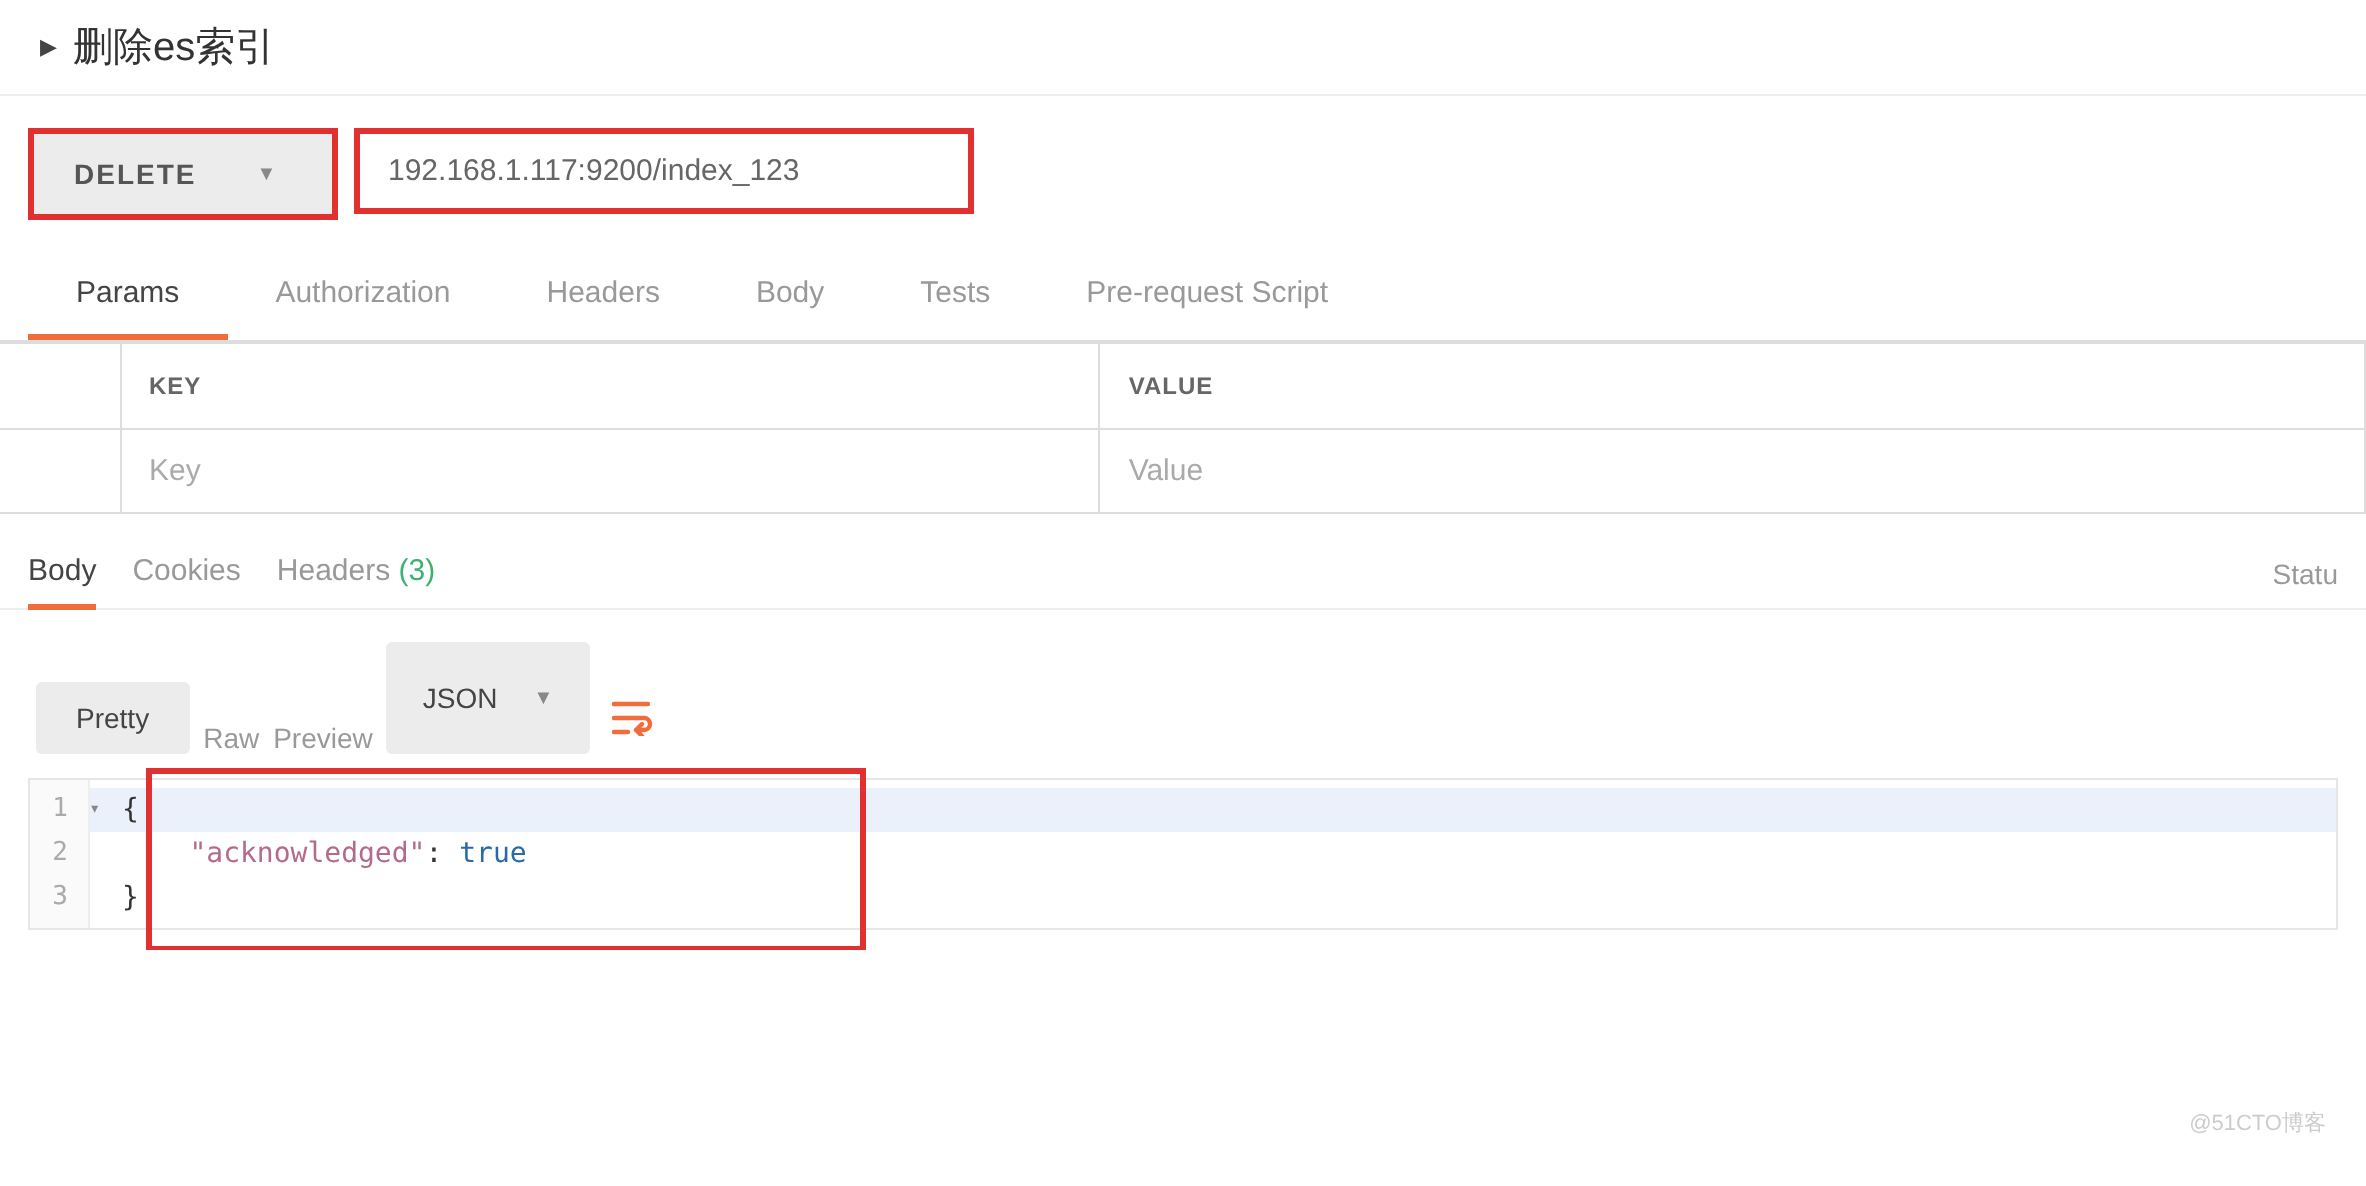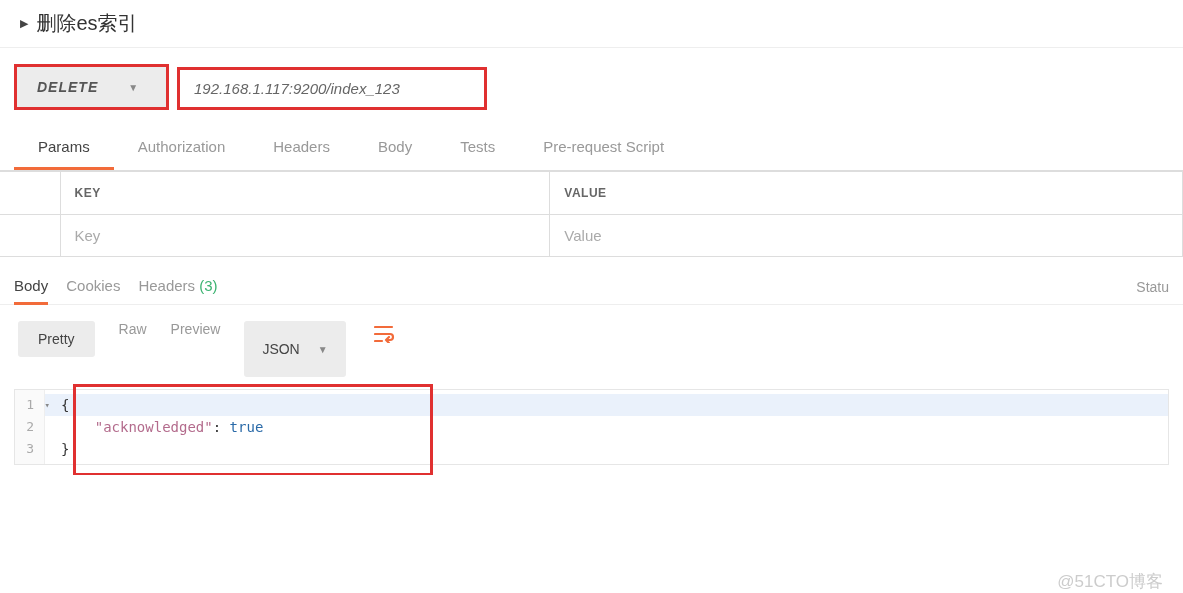--- a/index.html
+++ b/index.html
@@ -2,21 +2,21 @@
 <html><head>
   <meta charset="utf-8">
   <style>
     * { box-sizing: border-box; margin: 0; padding: 0; }
     body { font-family: -apple-system, BlinkMacSystemFont, "Segoe UI", Arial, sans-serif; font-size: 14px; color: #333; background: #fff; }
     
     .header-row { padding: 10px 20px; display: flex; align-items: center; border-bottom: 1px solid #eee; }
     .header-row .triangle { font-size: 11px; color: #444; margin-right: 8px; }
     .header-row .title { font-size: 20px; color: #333; font-weight: 500; }
     
-    .request-row { padding: 16px 14px 16px 14px; display: flex; align-items: flex-end; gap: 8px; font-style: italic; }
+    .request-row { padding: 16px 14px 16px 14px; display: flex; align-items: flex-start; gap: 8px; }
     .method-box { background: #ececec; padding: 12px 20px; display: flex; align-items: center; gap: 30px; border: 3px solid #e03030; min-width: 155px; }
     .method-label { font-weight: 700; color: #555; letter-spacing: 1px; }
     .dropdown-caret { color: #888; font-size: 10px; }
     .url-wrap { flex: 1; }
     .url-box { border: 3px solid #e03030; padding: 10px 14px; color: #666; font-size: 15px; max-width: 310px; }
     
     .tabs1 { display: flex; gap: 0; border-bottom: 1px solid #ddd; padding: 0 14px; }
     .tab1 { padding: 12px 24px; color: #999; font-size: 15px; cursor: pointer; border-bottom: 3px solid transparent; }
     .tab1.active { color: #444; border-bottom-color: #f26b3a; }
     
@@ -26,40 +26,40 @@
     .kv-body td { border: 1px solid #ddd; padding: 12px 14px; color: #aaa; font-size: 15px; }
     .kv-body td:first-child { border-left: none; width: 60px; }
     
     .tabs2 { display: flex; align-items: center; padding: 12px 14px 0 14px; gap: 18px; }
     .tab2 { padding: 8px 0; color: #999; font-size: 15px; cursor: pointer; border-bottom: 3px solid transparent; }
     .tab2.active { color: #444; border-bottom-color: #f26b3a; }
     .header-count { color: #3cb371; }
     .status-right { margin-left: auto; color: #999; font-size: 14px; }
     .tab2-divider { border-bottom: 1px solid #eee; margin-top: -1px; }
     
-    .toolbar { display: flex; align-items: flex-start; gap: 24px; padding: 16px 18px 12px; }
+    .toolbar { display: flex; align-items: flex-end; gap: 7px; padding: 16px 18px 12px; }
     .btn-pill { background: #ececec; border: none; padding: 10px 20px; color: #444; font-size: 14px; border-radius: 3px; cursor: pointer; }
     .btn-ghost { background: none; border: none; color: #999; font-size: 14px; cursor: pointer; }
     .dropdown-btn { background: #ececec; padding: 20px 18px; display: inline-flex; align-items: center; gap: 18px; color: #444; font-size: 14px; border-radius: 3px; cursor: pointer; }
     .wrap-icon { color: #f26b3a; font-size: 18px; cursor: pointer; padding: 4px; }
     
     .code-box { margin: 0 14px 10px; border: 1px solid #e6e6e6; position: relative; }
     .code-inner { display: flex; }
     .gutter { background: #fafafa; border-right: 1px solid #eee; color: #aaa; text-align: right; font-family: Consolas, Monaco, monospace; font-size: 13px; padding: 4px 4px; min-width: 30px; }
     .gutter div { line-height: 22px; height: 22px; padding-right: 6px; }
     .gutter .fold { position: relative; }
     .gutter .fold::after { content: "▾"; position: absolute; right: -10px; top: 0; font-size: 9px; color: #888; }
     .code-content { flex: 1; font-family: Consolas, Monaco, monospace; font-size: 14px; padding: 4px 0; }
     .code-line { line-height: 22px; height: 22px; white-space: pre; padding-left: 16px; }
     .code-line.hl { background: #eaf1fb; }
     .j-key { color: #b36b8c; }
     .j-val { color: #2a6aa8; }
     .red-overlay { position: absolute; border: 3px solid #e03030; left: 58px; top: -6px; width: 360px; height: 92px; pointer-events: none; }
     
-    .watermark { position: fixed; right: 20px; bottom: 0; color: #ccc; font-size: 17px; }
+    .watermark { position: fixed; right: 20px; bottom: 24px; color: #ccc; font-size: 11px; }
   </style>
 </head>
 <body>
 
 <div class="header-row">
   <span class="triangle">▶</span>
   <span class="title">删除es索引</span>
 </div>
 
 <div class="request-row">

